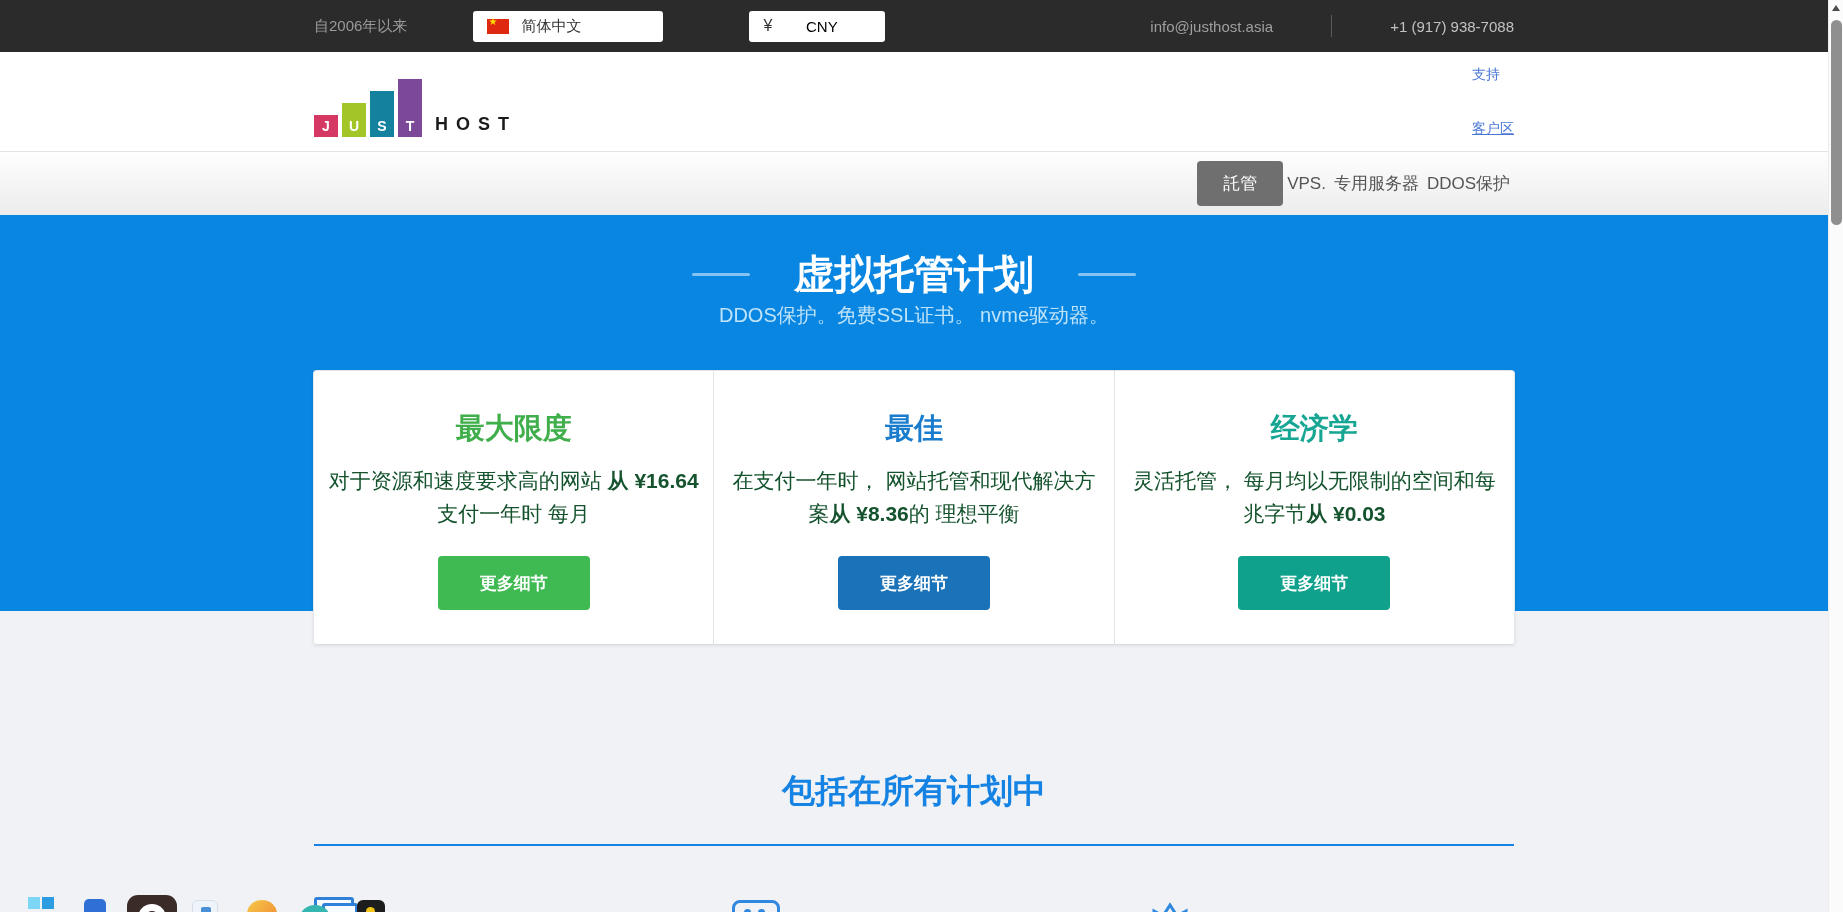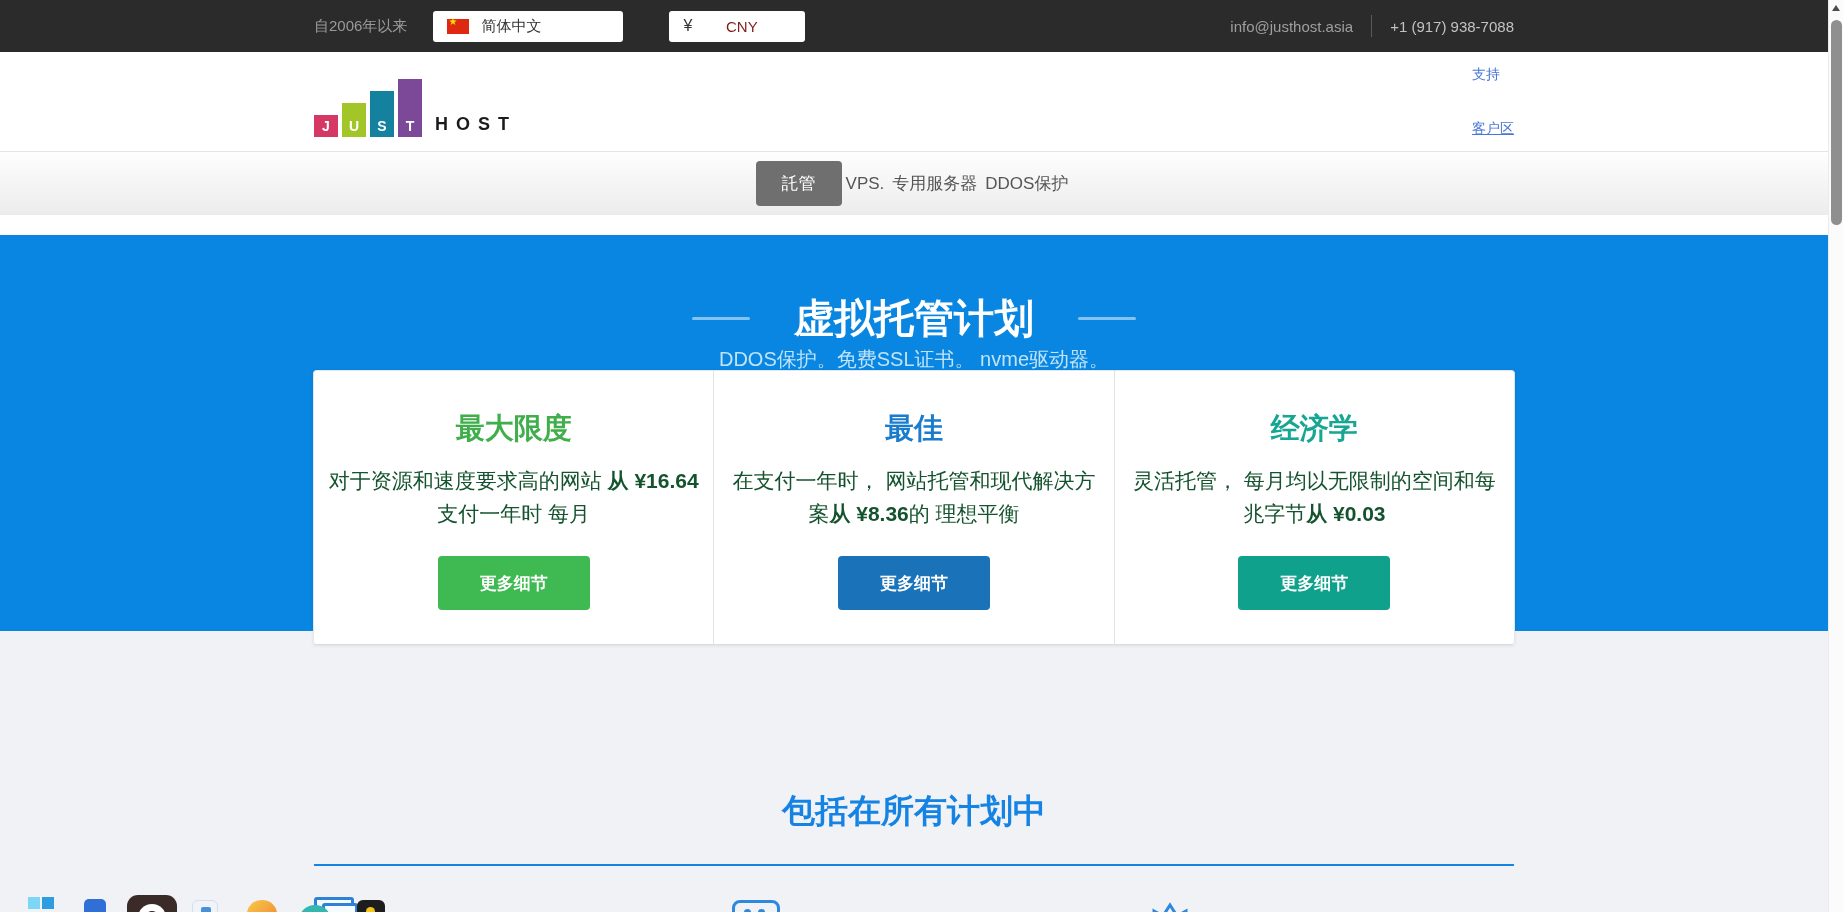--- a/index.html
+++ b/index.html
@@ -3,30 +3,30 @@
 <meta charset="utf-8">
 <style>
   * { margin:0; padding:0; box-sizing:border-box; }
   html,body { width:1843px; height:912px; overflow:hidden; background:#fff;
               font-family:"Liberation Sans", sans-serif; }
   .page { position:relative; width:1828px; height:912px; overflow:hidden; background:#fff; }
   .container { width:1200px; margin:0 auto; height:100%; position:relative; }
 
   
   .topbar { height:52px; background:#2c2b2b; }
-  .topbar .container { display:flex; align-items:center; }
+  .topbar .container { display:flex; align-items:center;gap:40px; }
   .since { color:#9a9a9a; font-size:15px; }
   .pill { background:#fff; border-radius:3px; height:31px; display:flex; align-items:center; cursor:pointer; }
   .pill.lang { width:190px; margin-left:26px; padding:0 14px; gap:12px; }
   .flag { width:22px; height:15px; background:#de2910; position:relative; flex:none; }
   .flag .star { position:absolute; left:1px; top:-3px; color:#ffde00; font-size:10px; }
   .pill-label { color:#333; font-size:15px; }
   .pill.curr { width:136px; margin-left:46px; padding:0 14px; }
   .curr-symbol { color:#333; font-size:16px; }
-  .curr-code { flex:1; text-align:center; color:#7f1d1d; font-size:15px; }
+  .curr-code { flex:1; text-align:center; color:#000000; font-size:15px; }
   .top-spacer { flex:1; }
   .top-email { color:#9f9f9f; font-size:15px; cursor:pointer; }
   .top-divider { width:1px; height:22px; background:#5a5a5a; margin:0 18px; }
   .top-phone { color:#c2c2c2; font-size:15px; cursor:pointer; }
 
   
   .header { height:99px; background:#fff; }
   .header .container { display:flex; align-items:center; justify-content:space-between; }
   .logo { display:flex; align-items:flex-end; cursor:pointer; padding-top:12px; }
   .logo-bar { width:24px; margin-right:4px; display:flex; flex-direction:column;
@@ -38,27 +38,27 @@
   .bar-t { height:58px; background:#7c4898; }
   .logo-suffix { margin-left:9px; font-weight:bold; font-size:18px; color:#1b1b1b;
                  letter-spacing:8px; padding-bottom:2px; }
   .header-links { display:flex; gap:36px;flex-direction:column; }
   .header-link { color:#4a77d6; font-size:14px; cursor:pointer; }
   .header-link.underlined { text-decoration:underline; }
 
   
   .nav { height:64px; background:linear-gradient(180deg,#fefefe 0%,#ececec 100%);
          border-top:1px solid #e4e4e4; }
-  .nav .container { display:flex; align-items:center; justify-content:center; }
+  .nav .container { display:flex; align-items:center; justify-content:flex-end; }
   .nav-item { color:#555; font-size:17px; cursor:pointer; padding:11px 4px; }
   .nav-item.active { background:#6f6f6f; color:#fff; border-radius:4px; padding:11px 26px; }
 
   
   .hero { height:396px; text-align:center; }
-  .hero-title-row { padding-top:56px; display:flex; align-items:center; justify-content:center;margin-top:20px; }
+  .hero-title-row { padding-top:32px; display:flex; align-items:center; justify-content:center; }
   .hero-dash { width:58px; height:3px; background:rgba(255,255,255,0.5); border-radius:2px; margin:0 44px; }
   .hero-title { color:#fff; font-size:40px; font-weight:bold; }
   .hero-subtitle { margin-top:0; color:#bfe3f9; font-size:20px; }
 
   
   .cards { position:absolute; top:370px; left:50%; transform:translateX(-50%);
            width:1202px; display:flex; box-shadow:0 1px 3px rgba(0,0,0,0.08); }
   .card { flex:1; background:#fff; border-top:1px solid #e3e6ea; border-bottom:1px solid #d9dde2;
           padding:38px 14px 34px; text-align:center; min-height:248px; }
   .card + .card { border-left:1px solid #e3e3e3; }

